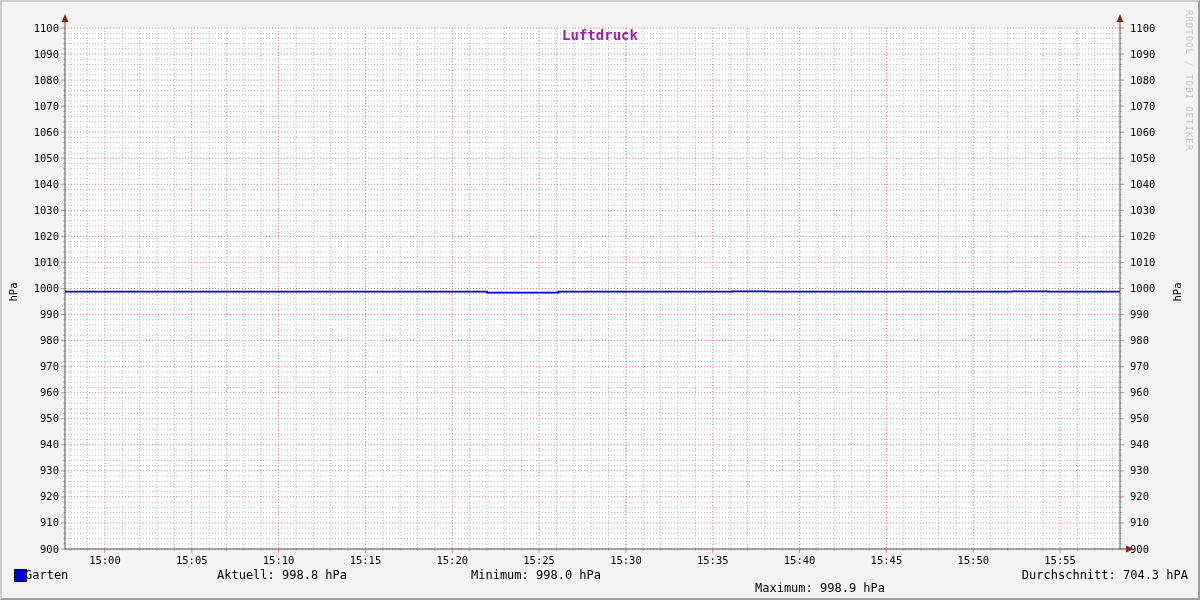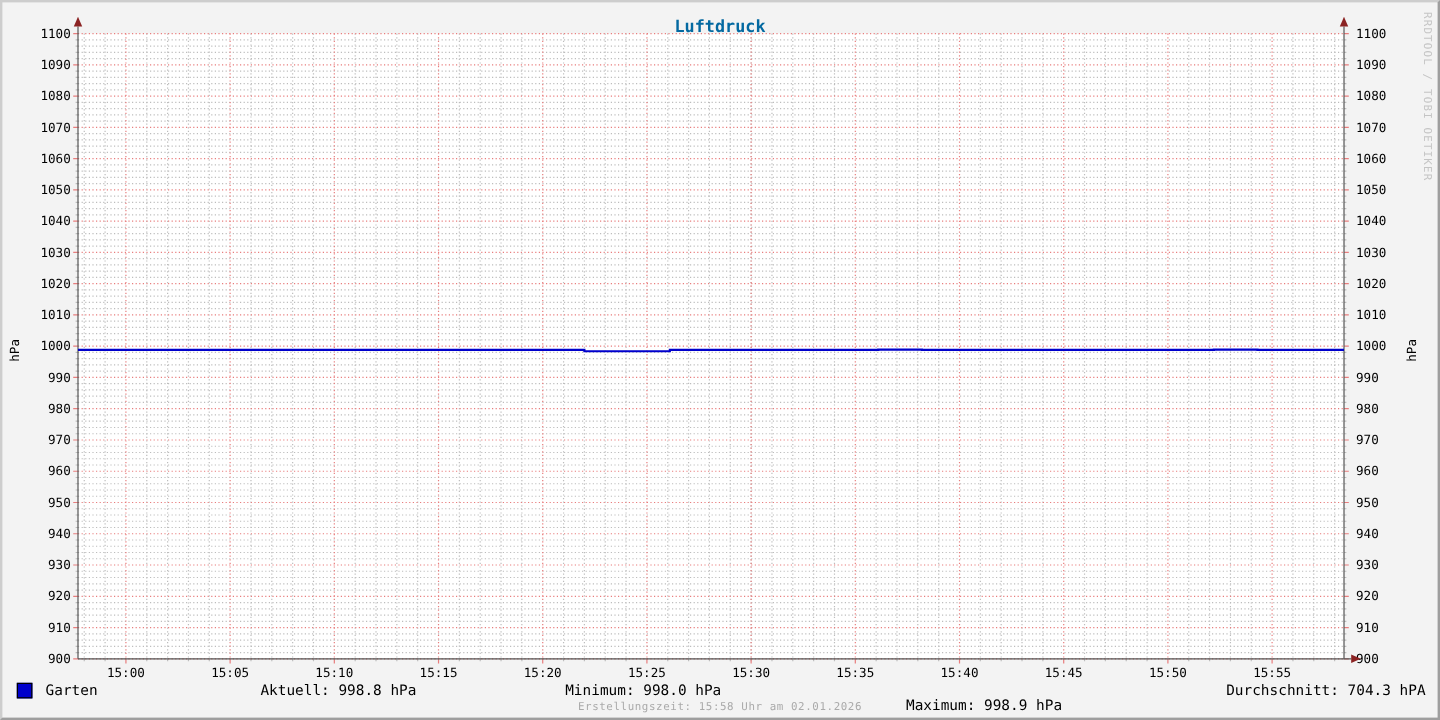--- a/index.html
+++ b/index.html
@@ -9,42 +9,42 @@
     background:#f3f3f3;
     border-top:2px solid #cdcdcd;
     border-left:2px solid #cdcdcd;
     border-right:2px solid #9e9e9e;
     border-bottom:2px solid #9e9e9e;
     font-family:"DejaVu Sans Mono","Liberation Mono",monospace;
     overflow:hidden;
   }
   #chart-svg{position:absolute;left:0;top:0;}
   .title{
-    position:absolute;top:13px;left:0;right:0;
-    text-align:center;font-size:14px;font-weight:bold;color:#0369a1;
+    position:absolute;top:25px;left:0;right:0;
+    text-align:center;font-size:14px;font-weight:bold;color:#a21caf;
   }
   .axis-title{
     position:absolute;font-size:10.5px;color:#000;
     transform:rotate(-90deg);transform-origin:center center;
     white-space:nowrap;
   }
   .axis-title.left{left:-4px;top:284px;width:30px;text-align:center;}
   .axis-title.right{left:1160px;top:284px;width:30px;text-align:center;}
   .watermark{
     position:absolute;top:8px;right:4px;
     writing-mode:vertical-rl;
     font-size:9px;color:#c4c4c4;letter-spacing:1px;
     white-space:nowrap;
   }
   .legend-row{position:absolute;left:0;top:566px;width:100%;height:16px;font-size:12px;color:#000;}
   .legend-swatch{
     position:absolute;left:12px;top:1px;width:11px;height:11px;
     border:1px solid #000;
   }
-  .legend-series{position:absolute;left:36px;top:0;}
+  .legend-series{position:absolute;left:23px;top:0;}
   .stat-aktuell{position:absolute;left:215px;top:0;}
   .stat-minimum{position:absolute;left:469px;top:0;}
   .stat-maximum{position:absolute;left:753px;top:0;margin-top:13px;}
   .stat-durchschnitt{position:absolute;right:10px;top:0;}
   .footer{
     position:absolute;left:0;right:0;top:583px;
     text-align:center;font-size:9px;color:#aaaaaa;letter-spacing:0.5px;
   }
 </style>
 </head>
@@ -552,14 +552,13 @@
 
   <div class="legend-row">
     <span class="legend-swatch" style="background: rgb(0, 0, 204);"></span>
     <span class="legend-series">Garten</span>
     <span class="stat-aktuell">Aktuell: 998.8 hPa</span>
     <span class="stat-minimum">Minimum: 998.0 hPa</span>
     <span class="stat-maximum">Maximum: 998.9 hPa</span>
     <span class="stat-durchschnitt">Durchschnitt: 704.3 hPA</span>
   </div>
 
-  <div class="footer">Erstellungszeit: 15:58 Uhr am 02.01.2026</div>
 </div>
 
 </body></html>

